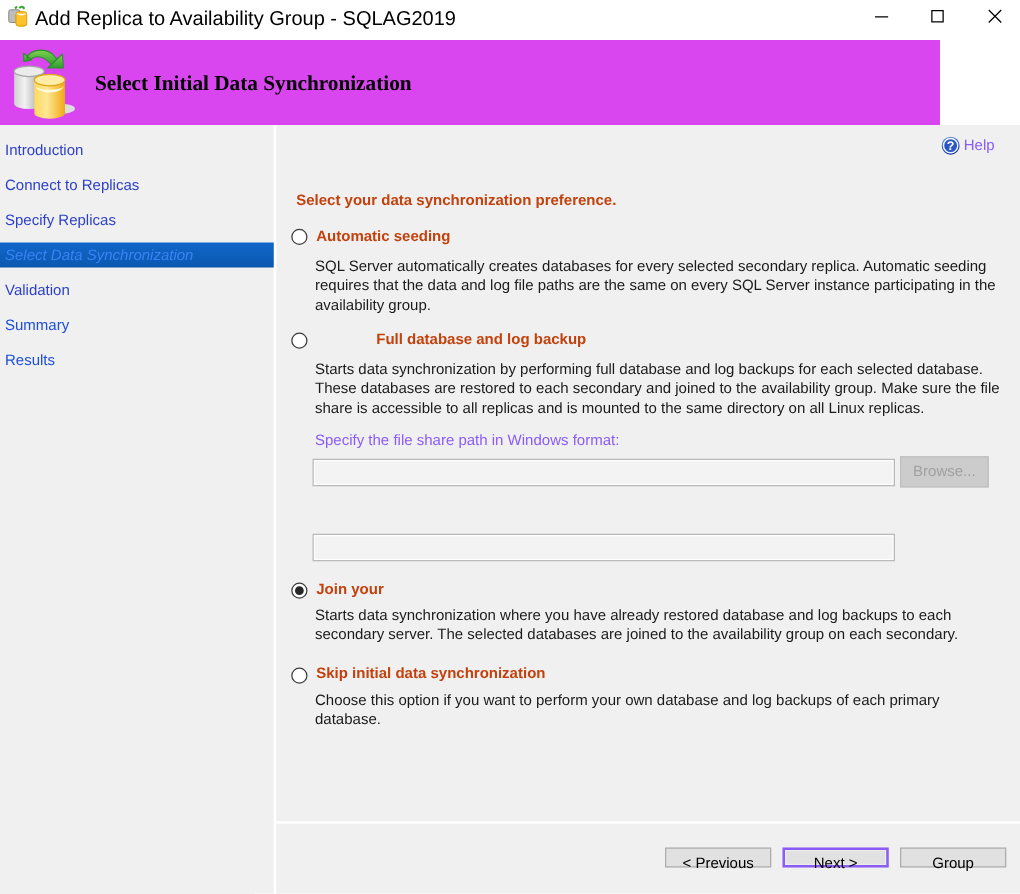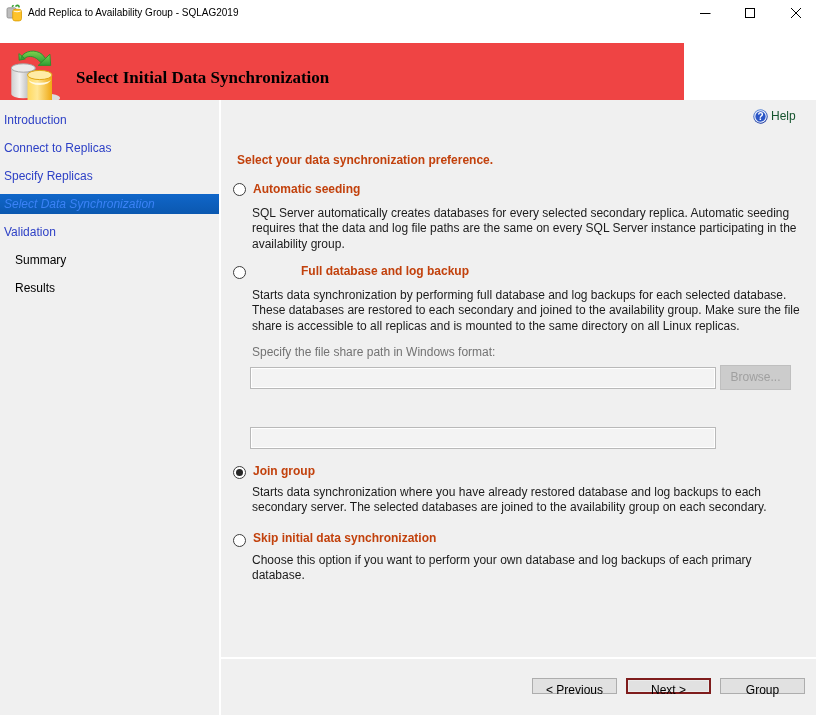--- a/index.html
+++ b/index.html
@@ -1,21 +1,21 @@
 <!DOCTYPE html>
 <html><head>
 <meta charset="utf-8">
 <style>
   * { margin:0; padding:0; box-sizing:border-box; }
   html,body { width:816px; height:715px; background:#ffffff; overflow:hidden; }
   body { font-family:"Liberation Sans", sans-serif; position:relative; }
   .abs { position:absolute; }
-  .ttl { font-size:10px; color:#000; }
+  .ttl { font-size:16px; color:#000; }
   .navlink { position:absolute; left:4px; font-size:12px; color:#2e41c6; }
-  .navgray { color:#000000;margin-left:11px; }
+  .navgray { color:#1d4ed8; }
   .desc { position:absolute; font-size:12px; line-height:15.3px; color:#1b1b1b; width:548px; }
   .blabel { position:absolute; font-size:12px; font-weight:bold; color:#c2410c; }
   .radio { position:absolute; width:13px; height:13px; border:1px solid #3d3d3d; border-radius:50%; background:#fff; }
   .radio.sel::after { content:""; position:absolute; left:2px; top:2px; width:7px; height:7px; border-radius:50%; background:#262626; }
   .tinput { position:absolute; left:250px; width:466px; height:22px; background:#f3f3f3; border:1px solid #b9b9b9; box-shadow:inset 0 0 0 1px #ffffff; }
   .btn { position:absolute; width:85px; height:16px; background:#e1e1e1; border:1px solid #adadad; font-size:12px; color:#000; text-align:center; line-height:22px; }
 </style>
 </head>
 <body>
 
@@ -28,21 +28,21 @@
   </svg>
   <div class="abs ttl" style="left:28px;top:7px;">Add Replica to Availability Group - SQLAG2019</div>
   <svg class="abs" style="left:695px;top:5px;" width="115" height="20" viewBox="0 0 115 20">
     <line x1="5" y1="8.5" x2="15.5" y2="8.5" stroke="#000" stroke-width="1"></line>
     <rect x="50.5" y="3.5" width="9" height="9" fill="none" stroke="#000" stroke-width="1"></rect>
     <line x1="96" y1="3" x2="106" y2="13" stroke="#000" stroke-width="1"></line>
     <line x1="106" y1="3" x2="96" y2="13" stroke="#000" stroke-width="1"></line>
   </svg>
 </div>
 
-<div class="abs" style="left:0;top:43px;width:684px;height:69px;background:#ef4444;">
+<div class="abs" style="left:0;top:32px;width:752px;height:69px;background:#d946ef;">
   <svg class="abs" style="left:9px;top:7px;" width="52" height="58" viewBox="0 0 52 58">
     <defs>
       <linearGradient id="gg" x1="0" y1="0" x2="1" y2="0">
         <stop offset="0" stop-color="#cfcfcf"></stop>
           <stop offset="0.35" stop-color="#f2f2f2"></stop>
           <stop offset="1" stop-color="#969696"></stop>
       </linearGradient>
       <linearGradient id="yg" x1="0" y1="0" x2="1" y2="0">
         <stop offset="0" stop-color="#ffd95e"></stop>
           <stop offset="0.4" stop-color="#ffe896"></stop>
@@ -85,42 +85,42 @@
   <defs>
       <linearGradient id="hg" x1="0" y1="0" x2="0.4" y2="1">
     <stop offset="0" stop-color="#6b9ae4"></stop>
         <stop offset="1" stop-color="#16349e"></stop>
   </linearGradient>
     </defs>
   <circle cx="7.5" cy="7.5" r="7.2" fill="url(#hg)"></circle>
   <circle cx="7.5" cy="7.5" r="5.7" fill="#2b56c6" stroke="#f2f6ff" stroke-width="1.1"></circle>
   <text x="7.5" y="11.3" font-size="10" font-weight="bold" fill="#fff" text-anchor="middle" font-family="Liberation Sans, sans-serif">?</text>
 </svg>
-<div class="abs" style="left:771px;top:109px;font-size:12px;color:#14532d;">Help</div>
+<div class="abs" style="left:771px;top:109px;font-size:12px;color:#8b5cf6;">Help</div>
 
 <div class="blabel" style="left:237px;top:153px;">Select your data synchronization preference.</div>
 
 <div class="radio" style="left:233px;top:183px;"></div>
 <div class="blabel" style="left:253px;top:182px;">Automatic seeding</div>
 <div class="desc" style="left:252px;top:206px;">SQL Server automatically creates databases for every selected secondary replica. Automatic seeding<br>requires that the data and log file paths are the same on every SQL Server instance participating in the<br>availability group.</div>
 
 <div class="radio" style="left:233px;top:266px;"></div>
 <div class="blabel" style="left:253px;top:264px;padding-left:48px;">Full database and log backup</div>
 <div class="desc" style="left:252px;top:288px;">Starts data synchronization by performing full database and log backups for each selected database.<br>These databases are restored to each secondary and joined to the availability group. Make sure the file<br>share is accessible to all replicas and is mounted to the same directory on all Linux replicas.</div>
 
-<div class="abs" style="left:252px;top:345px;font-size:12px;color:#737373;">Specify the file share path in Windows format:</div>
+<div class="abs" style="left:252px;top:345px;font-size:12px;color:#8b5cf6;">Specify the file share path in Windows format:</div>
 <div class="tinput" style="top:367px;"></div>
 <div class="btn" style="left:720px;top:365px;width:71px;height:25px;background:#cccccc;border:1px solid #bfbfbf;color:#a0a0a0;">Browse...</div>
 
 <div class="abs" style="left:252px;top:405px;font-size:12px;color:#1b1b1b;margin-top:28px;">Specify the file share location in Linux format:</div>
 <div class="tinput" style="top:427px;"></div>
 
 <div class="radio sel" style="left:233px;top:466px;"></div>
-<div class="blabel" style="left:253px;top:464px;">Join group</div>
+<div class="blabel" style="left:253px;top:464px;">Join your</div>
 <div class="desc" style="left:252px;top:485px;">Starts data synchronization where you have already restored database and log backups to each<br>secondary server. The selected databases are joined to the availability group on each secondary.</div>
 
 <div class="radio" style="left:233px;top:534px;"></div>
 <div class="blabel" style="left:253px;top:531px;">Skip initial data synchronization</div>
 <div class="desc" style="left:252px;top:553px;">Choose this option if you want to perform your own database and log backups of each primary<br>database.</div>
 
 <div class="btn" style="left:532px;top:678px;">&lt; Previous</div>
-<div class="btn" style="left:626px;top:678px;border:2px solid #7f1d1d;line-height:20px;box-shadow:inset 0 0 0 1px #ebebeb;">Next &gt;</div>
+<div class="btn" style="left:626px;top:678px;border:2px solid #8b5cf6;line-height:20px;box-shadow:inset 0 0 0 1px #ebebeb;">Next &gt;</div>
 <div class="btn" style="left:720px;top:678px;">Group</div>
 
 </body></html>

